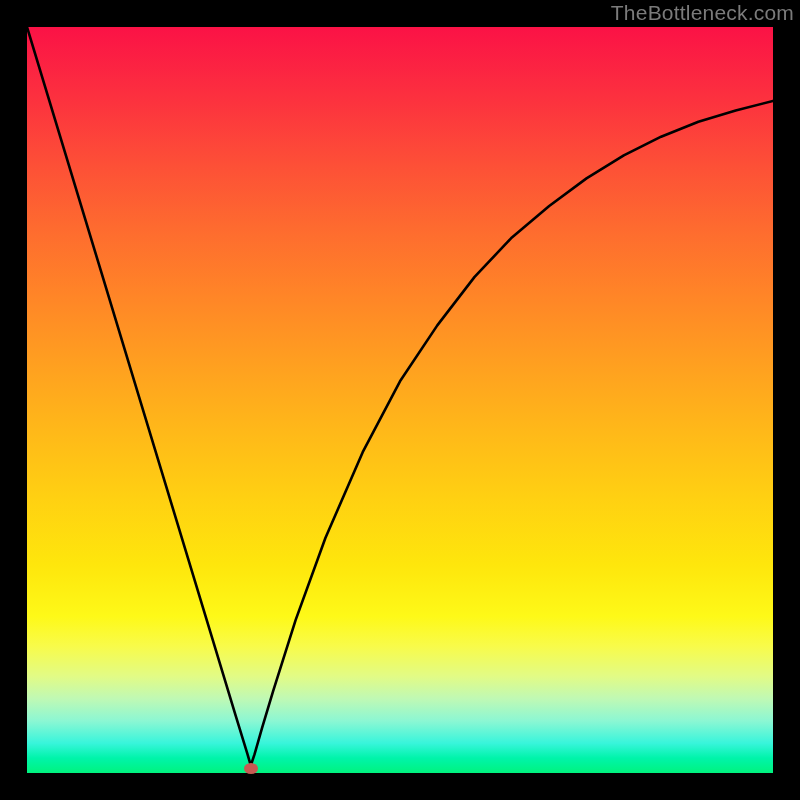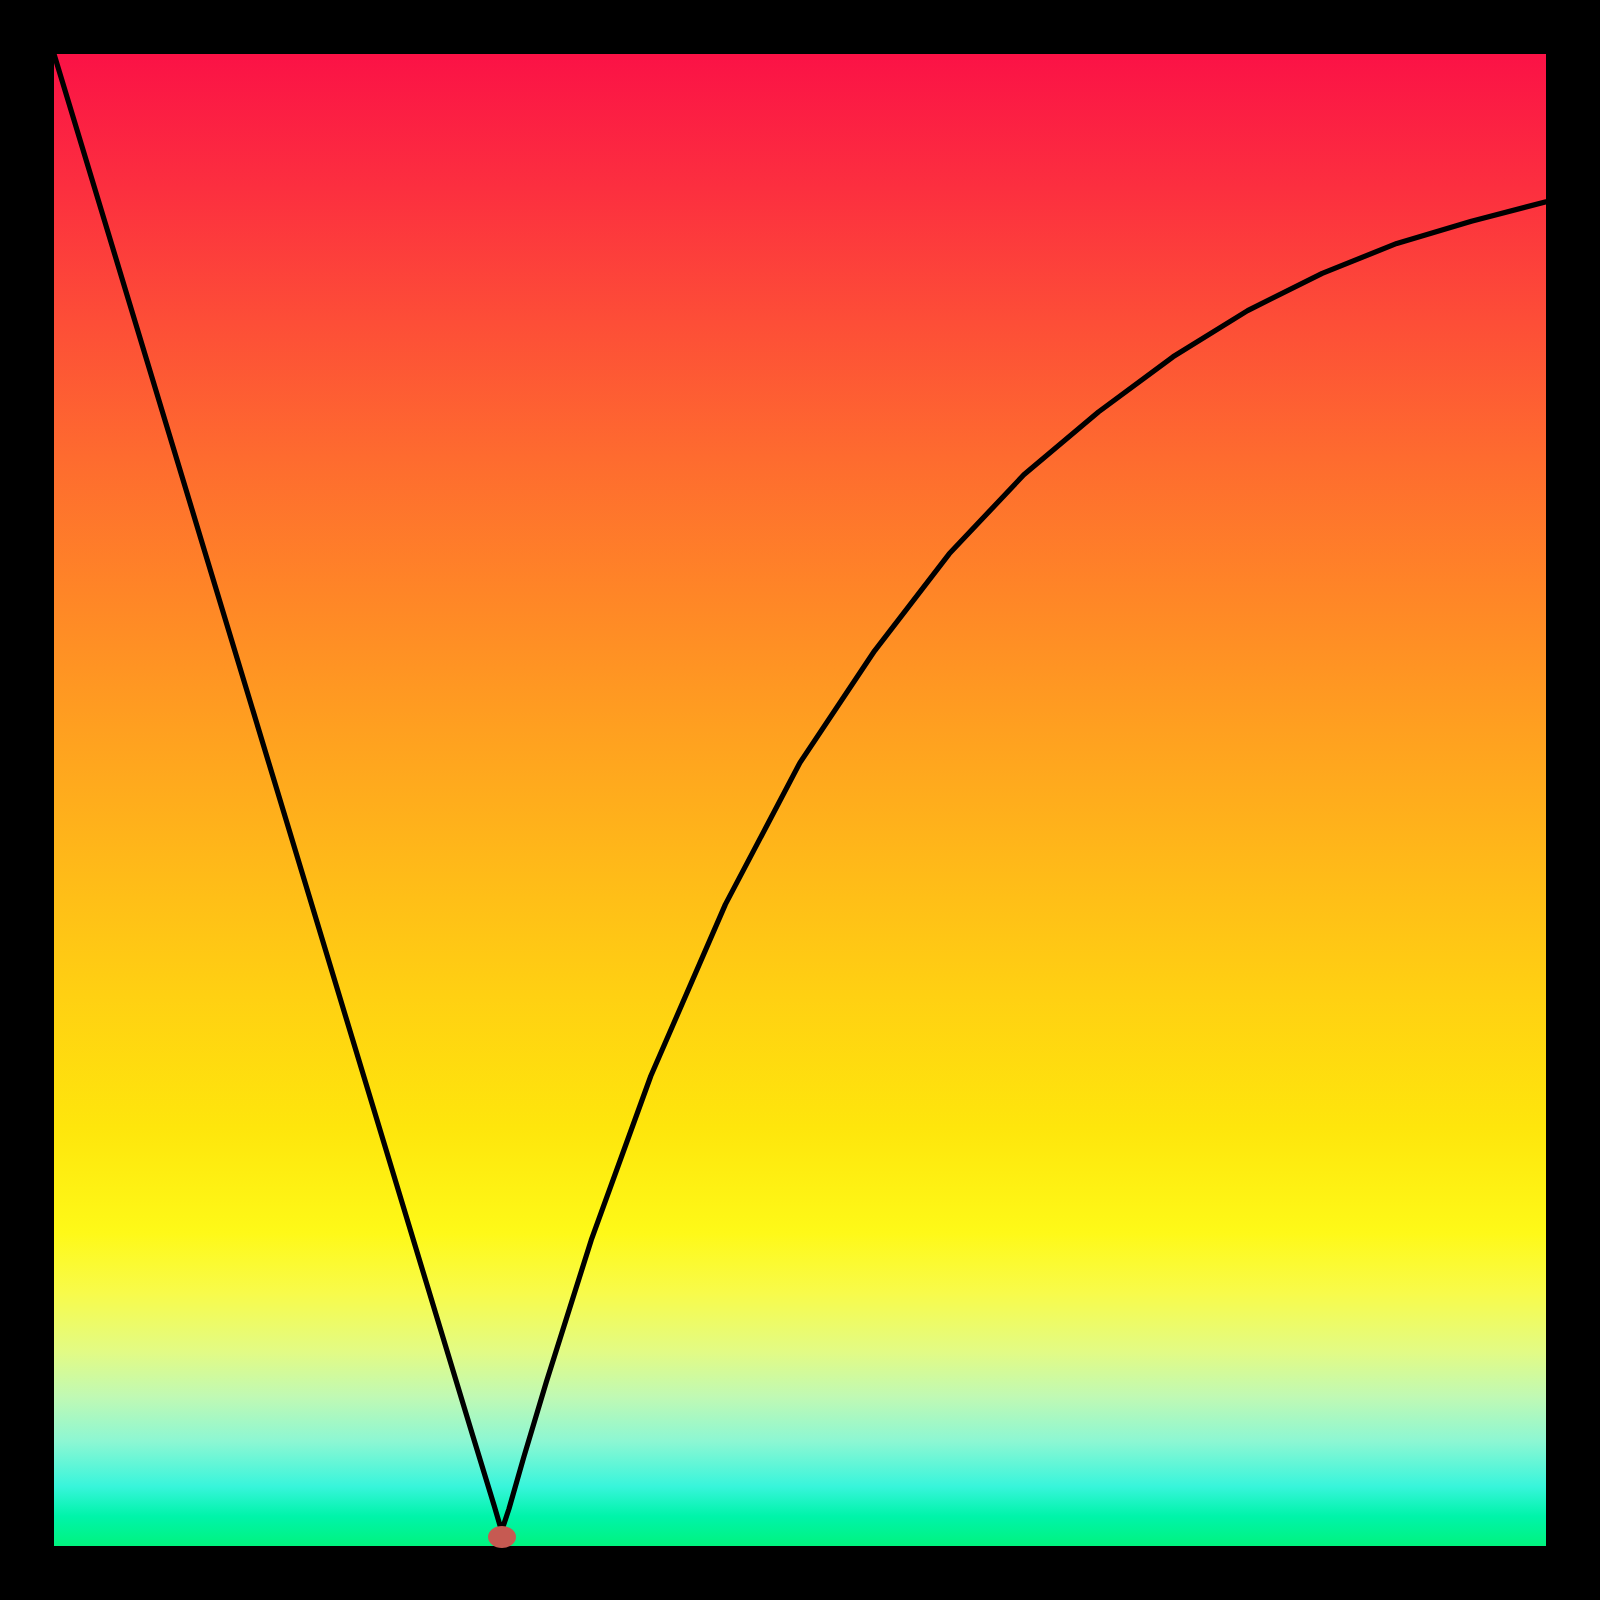--- a/index.html
+++ b/index.html
@@ -68,20 +68,21 @@
     font-weight: 500;
     letter-spacing: 0.2px;
     user-select: none;
   }
 </style>
 </head>
 <body>
 
 <div class="frame">
 
+  <div class="watermark">TheBottleneck.com</div>
 
   <div class="plot-area">
 
     <svg class="curve-svg" viewBox="0 0 746 746" preserveAspectRatio="none">
       <path id="curve-path" fill="none" stroke="#000" stroke-width="2.6" stroke-linejoin="round" stroke-linecap="round" d="M0.0 0.0 L37.3 123.1 L74.6 246.2 L111.9 369.3 L149.2 492.4 L186.5 615.4 L208.9 689.3 L220.1 725.9 L223.8 738.5 L227.5 727.4 L235.0 701.2 L246.2 663.9 L268.6 593.1 L298.4 511.0 L335.7 425.2 L373.0 354.3 L410.3 298.4 L447.6 249.9 L484.9 210.4 L522.2 179.0 L559.5 151.4 L596.8 128.3 L634.1 109.7 L671.4 94.7 L708.7 83.6 L746.0 73.9"></path>
     </svg>
 
     <div class="dot" id="marker-dot" style="left: 216.8px; top: 735.778px;"></div>
 
   </div>

